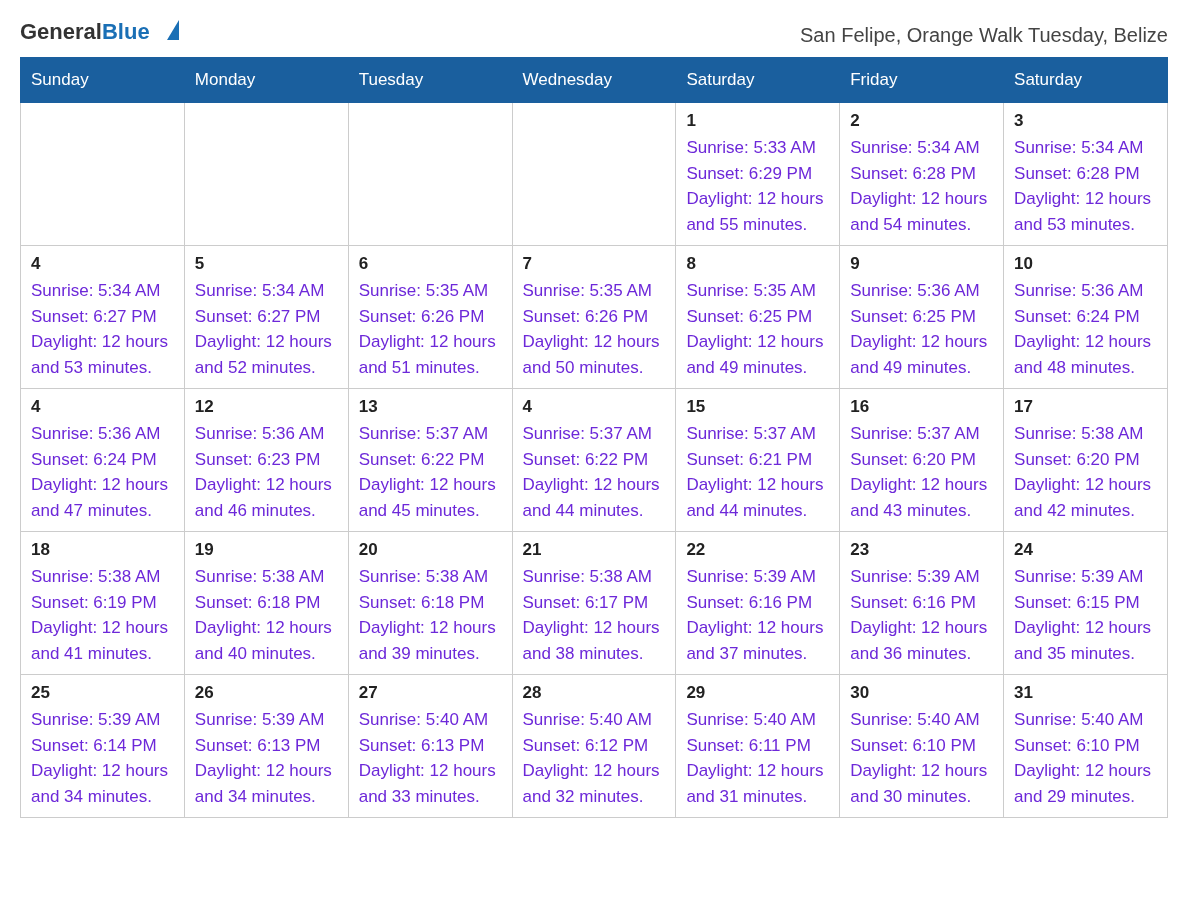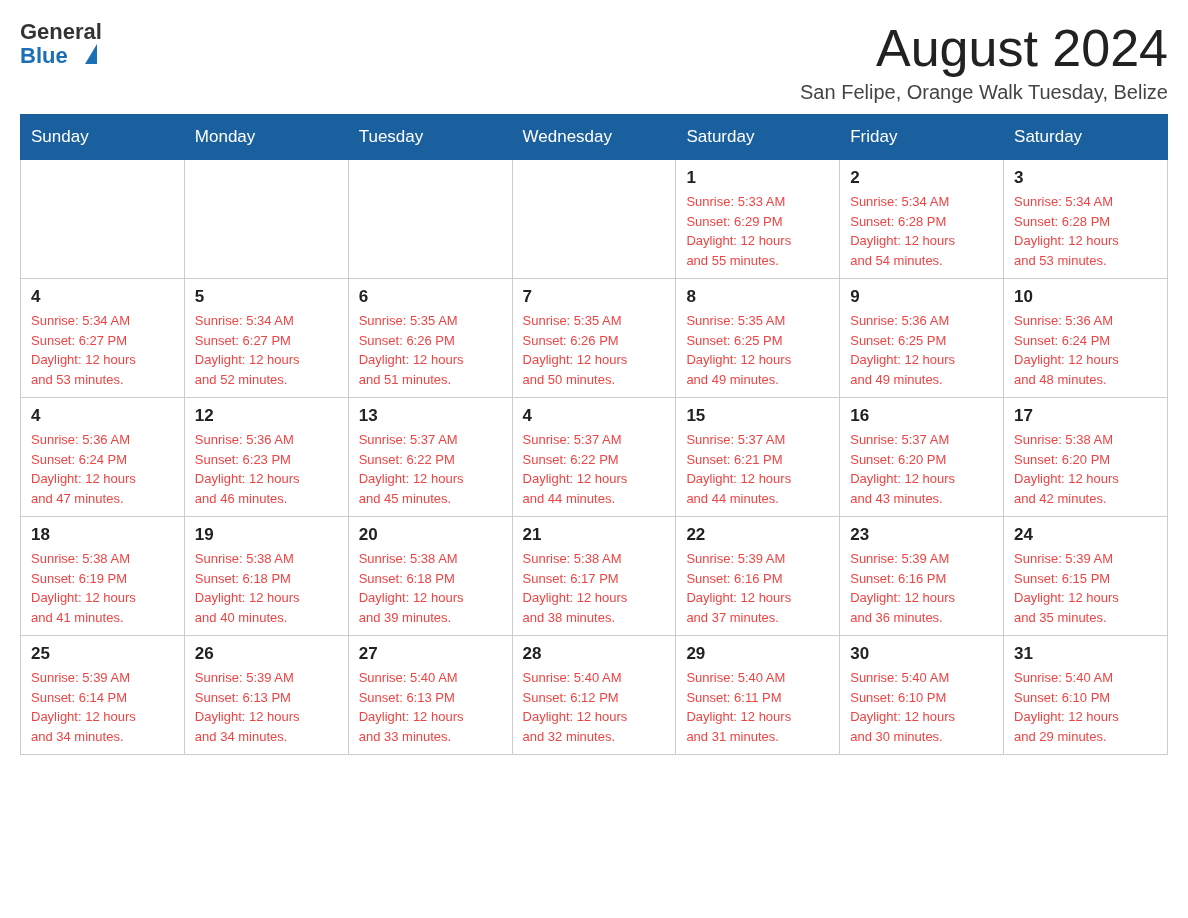--- a/index.html
+++ b/index.html
@@ -74,43 +74,42 @@
       width: 14.28%;
       min-height: 100px;
     }
     .day-number {
       font-size: 17px;
       font-weight: bold;
       color: #222;
       margin-bottom: 4px;
     }
     .day-info {
-      font-size: 13px;
-      color: #ef4444;
+      font-size: 17px;
+      color: #6d28d9;
       line-height: 1.5;
     }
     .calendar tr td {
       background: #fff;
     }
   </style>
 </head>
 <body>
 
 <div class="header">
   <div class="logo">
-    <div style="display:flex; flex-direction:column; line-height:1.1;text-align:right;">
+    <div style="display:flex; flex-direction:row; line-height:1.1;text-align:right;">
       <span class="logo-text-general">General</span>
       <span style="display:flex; align-items:center; gap:15px;">
         <span class="logo-text-blue">Blue</span>
         <div class="logo-triangle"></div>
       </span>
     </div>
   </div>
   <div class="title-block">
-    <div class="month-title">August 2024</div>
     <div class="location-title">San Felipe, Orange Walk Tuesday, Belize</div>
   </div>
 </div>
 
 <table class="calendar">
   <thead>
     <tr>
     <th>Sunday</th>
         <th>Monday</th>
         <th>Tuesday</th>

